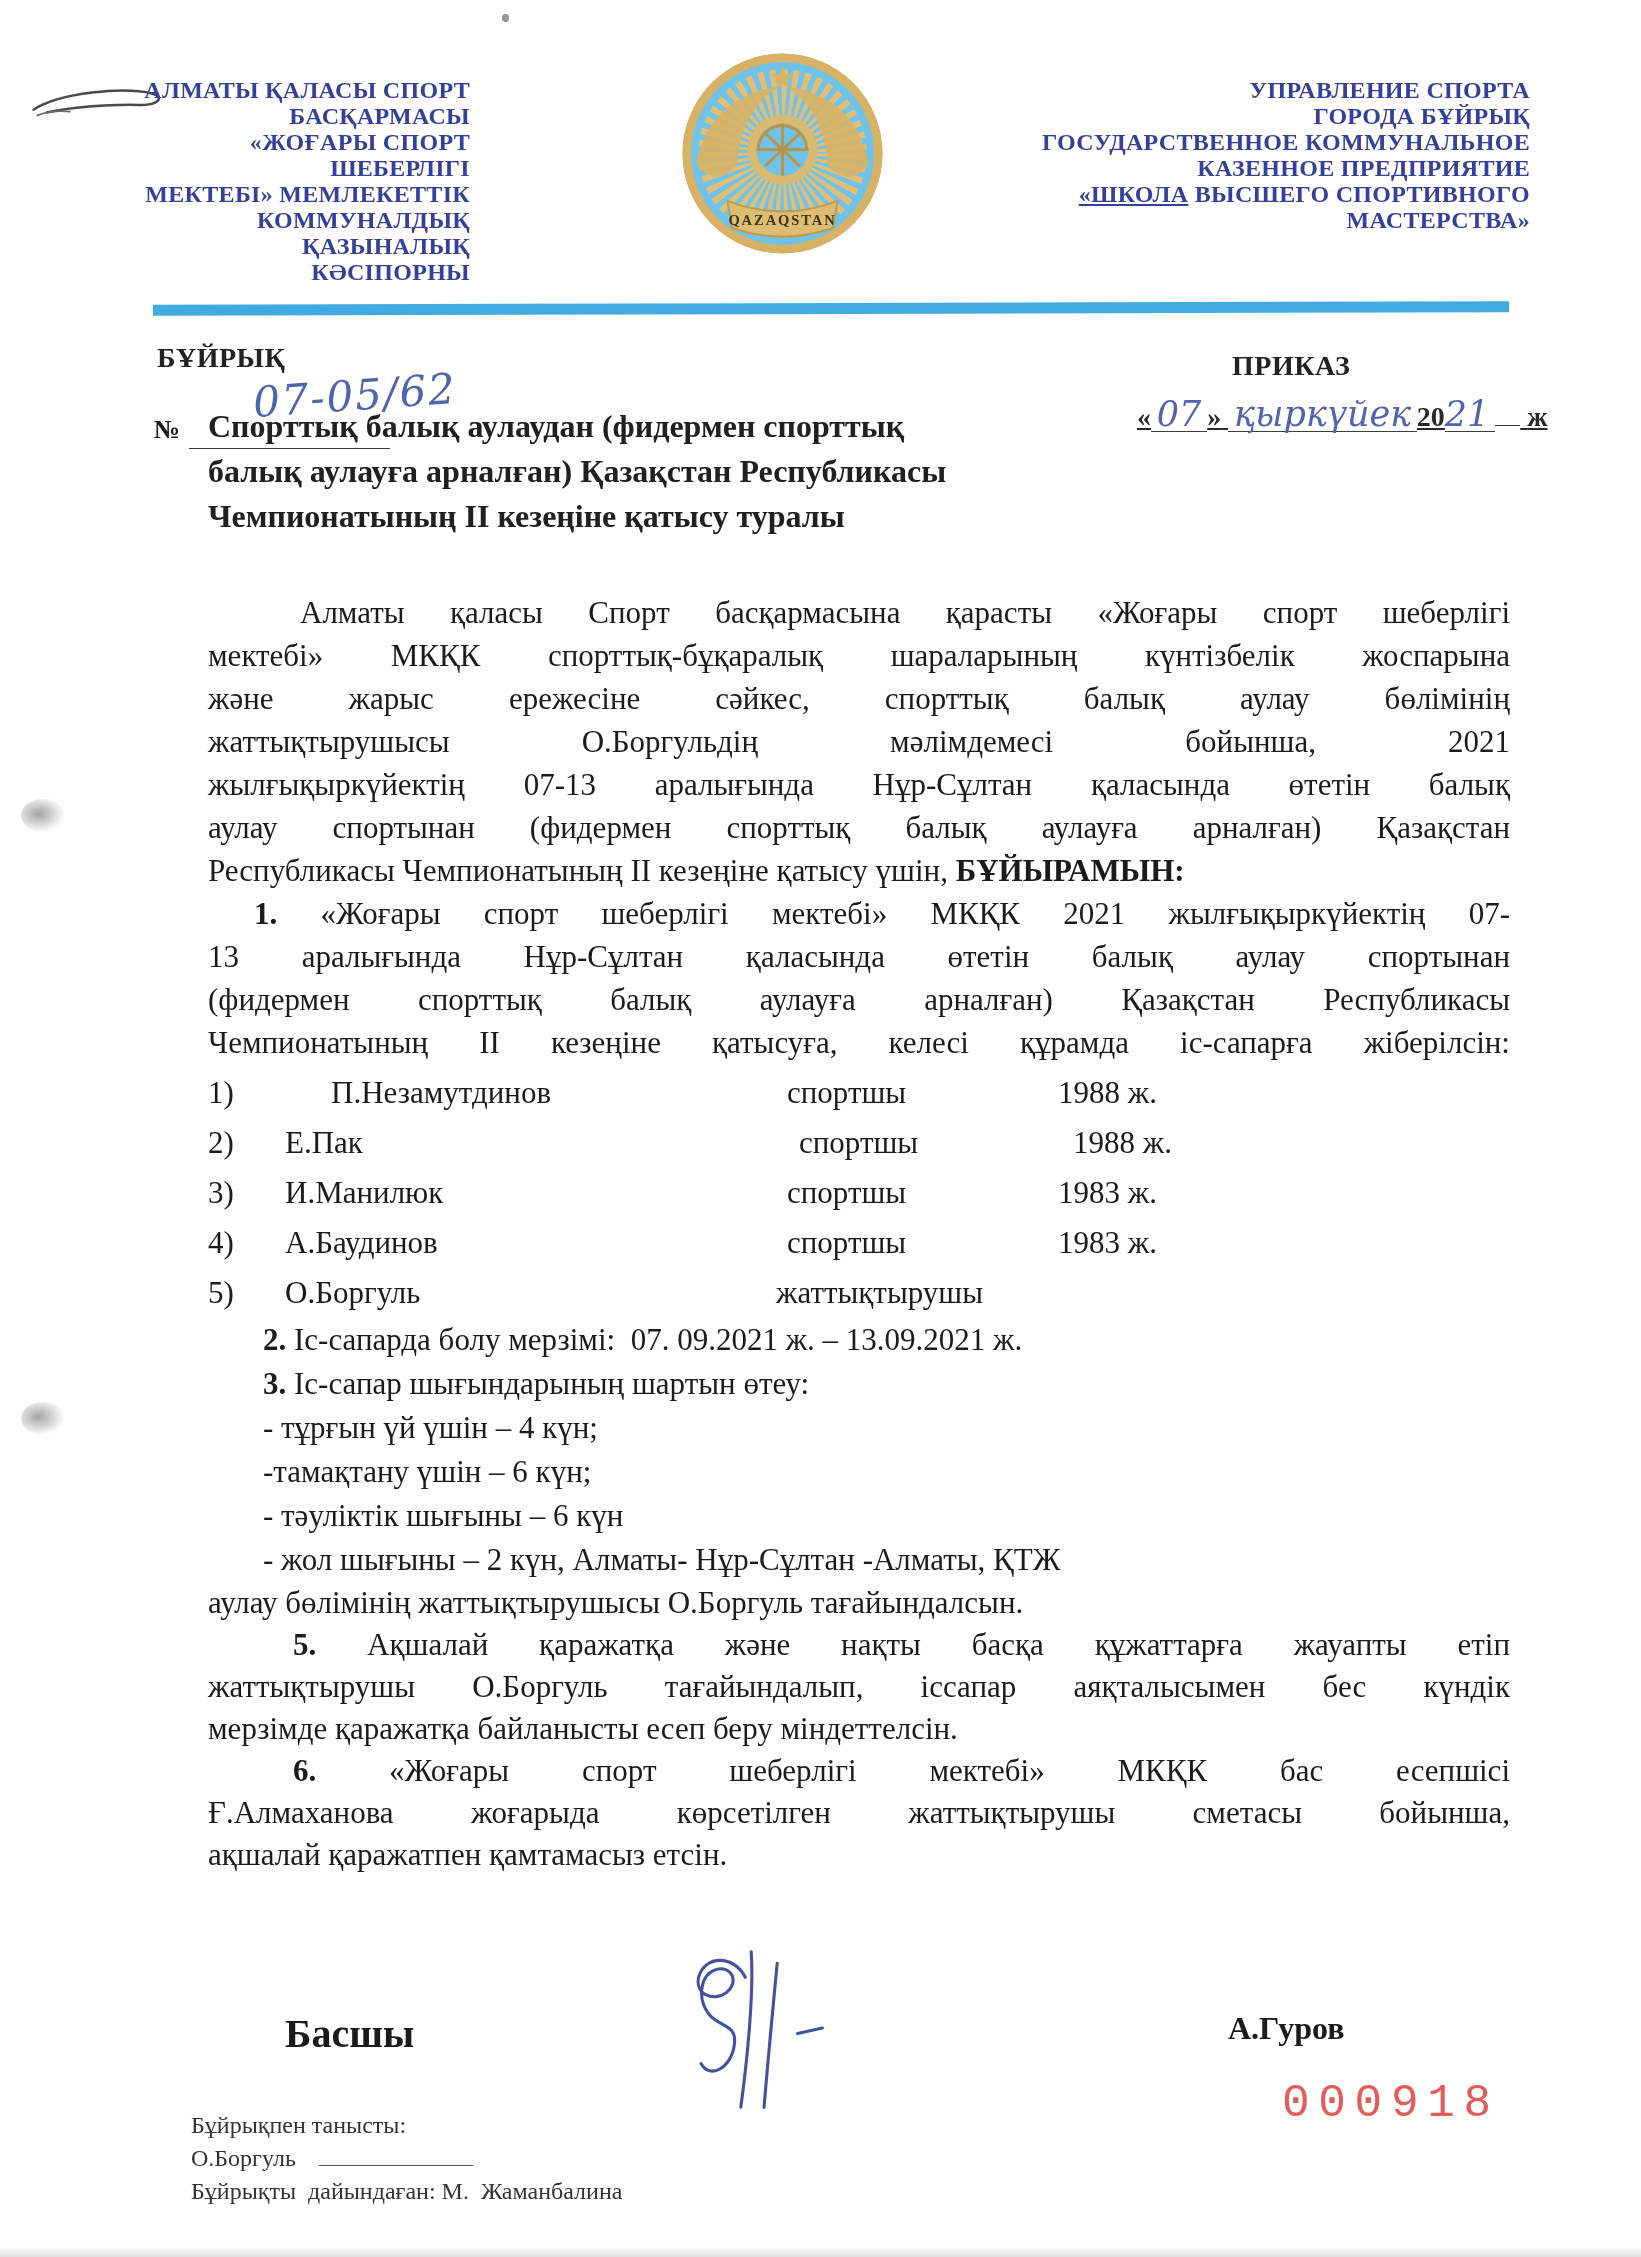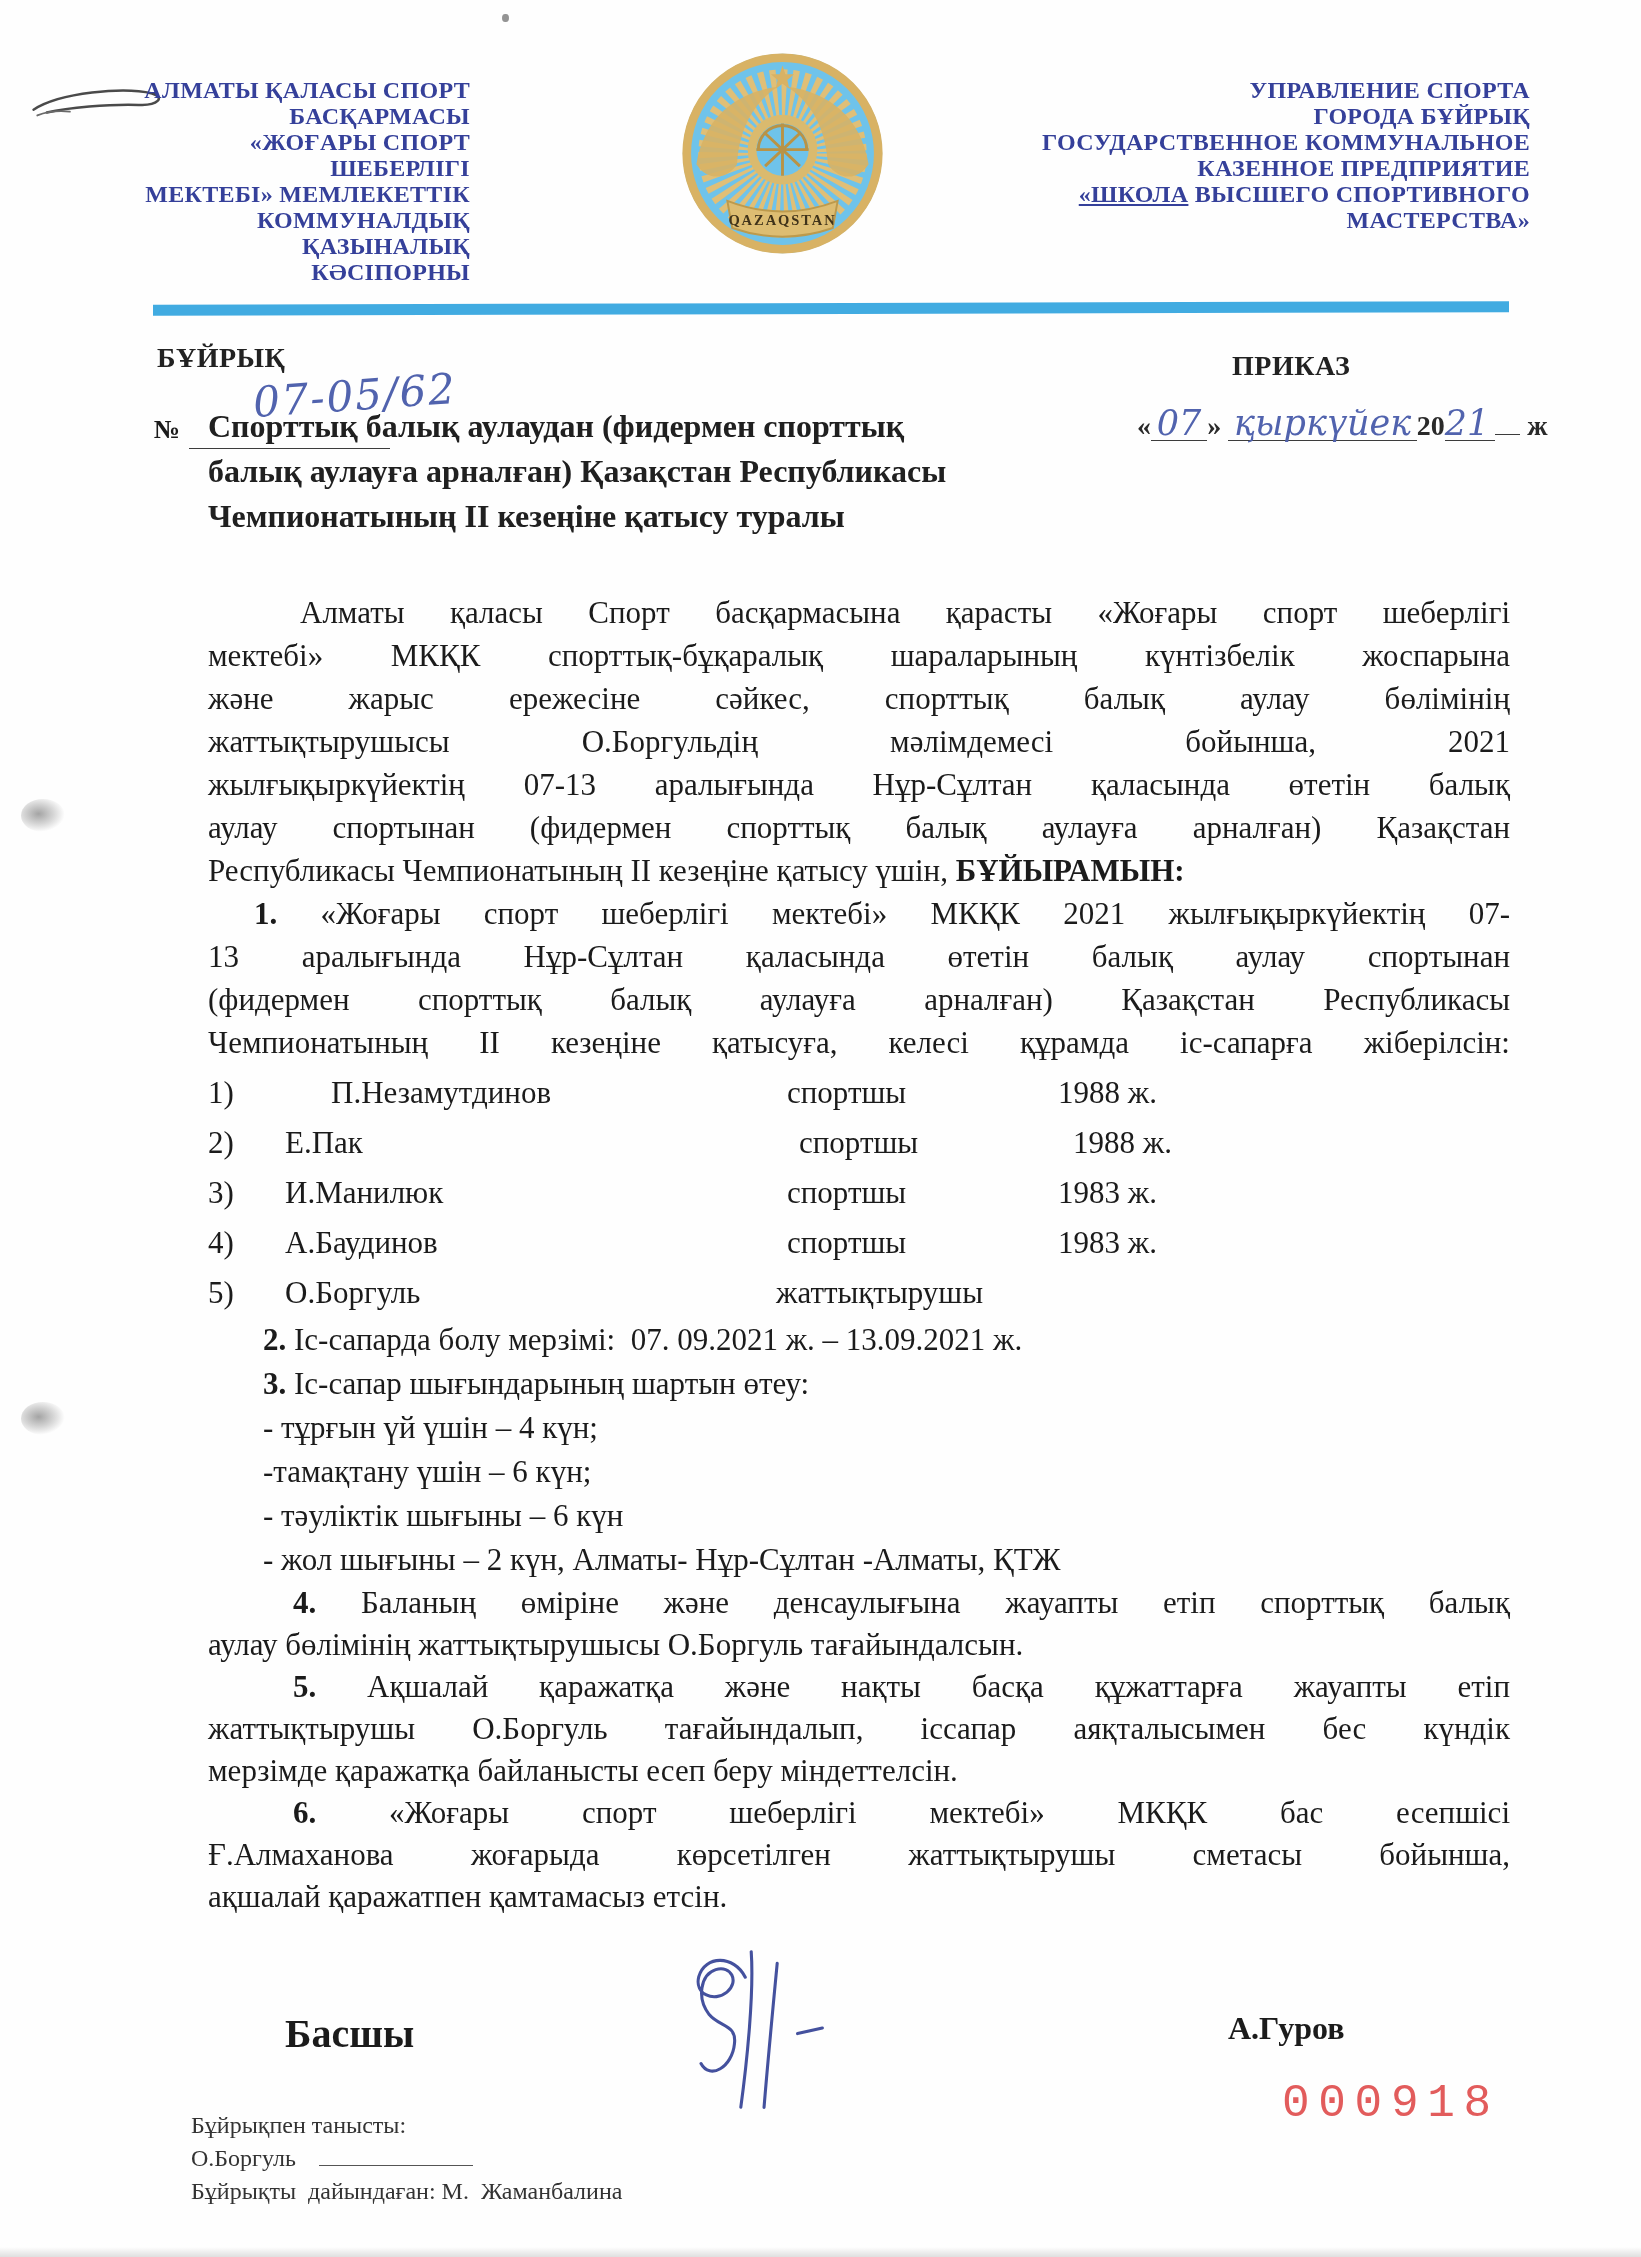--- a/index.html
+++ b/index.html
@@ -18,21 +18,21 @@
 
   
   .order-label{font-weight:bold;font-size:28px;letter-spacing:0.5px;color:#222;}
   .hand{font-family:"DejaVu Serif",serif;font-style:italic;color:#5163ae;}
   .hand-number{left:253px;top:371px;font-size:42px;letter-spacing:1.9px;transform:rotate(-4deg);}
   .no-sign{left:154px;top:415px;font-size:26px;font-weight:bold;}
   .no-line{left:189px;top:448px;width:201px;border-bottom:1.9px solid #3c3c3c;height:0;}
   .doc-title{left:208px;top:404px;width:898px;font-weight:bold;font-size:32px;line-height:45px;color:#202020;}
 
   
-  .date-line{left:1137px;top:409px;font-size:28px;font-weight:bold;color:#2a2a2a;white-space:nowrap;}
+  .date-line{left:1137px;top:400px;font-size:28px;font-weight:bold;color:#2a2a2a;white-space:nowrap;text-decoration:underline;}
   .date-line .hand{font-weight:normal;font-size:35px;}
   .dl-u{border-bottom:1.9px solid #3c3c3c;padding:0 5.8px 1.9px 5.8px;display:inline-block;line-height:29px;}
   .dl-blank{display:inline-block;width:25px;border-bottom:1.9px solid #3c3c3c;height:23px;}
 
   
   .body-block{left:208px;top:591px;width:1302px;font-size:31px;color:#1b1b1b;}
   .jline{text-align:justify;text-align-last:justify;line-height:43px;}
   .lline{text-align:left;line-height:43px;}
   .ind1{text-indent:92px;}
   .ind2{text-indent:46px;}
@@ -189,21 +189,20 @@
       <div class="lline ind3"><b class="num">2.</b><span> Іс-сапарда болу мерзімі:&nbsp; 07. 09.2021 ж. – 13.09.2021 ж.</span></div>
       <div class="lline ind3"><b class="num">3.</b><span> Іс-сапар шығындарының шартын өтеу:</span></div>
       <div class="lline ind3">- тұрғын үй үшін – 4 күн;</div>
       <div class="lline ind3">-тамақтану үшін – 6 күн;</div>
       <div class="lline ind3">- тәуліктік шығыны – 6 күн</div>
       <div class="lline ind3">- жол шығыны – 2 күн, Алматы- Нұр-Сұлтан -Алматы, ҚТЖ</div>
     </div>
 
     <div class="sec3">
       <div>
-        <div class="jline ind4"><b class="num">4.</b><span> Баланың өміріне және денсаулығына жауапты етіп спорттық балық</span></div>
         <div class="lline">аулау бөлімінің жаттықтырушысы О.Боргуль тағайындалсын.</div>
       </div>
       <div>
         <div class="jline ind4"><b class="num">5.</b><span> Ақшалай қаражатқа және нақты басқа құжаттарға жауапты етіп</span></div>
         <div class="jline">жаттықтырушы О.Боргуль тағайындалып, іссапар аяқталысымен бес күндік</div>
         <div class="lline">мерзімде қаражатқа байланысты есеп беру міндеттелсін.</div>
       </div>
       <div>
         <div class="jline ind4"><b class="num">6.</b><span> «Жоғары спорт шеберлігі мектебі» МКҚК бас есепшісі</span></div>
         <div class="jline">Ғ.Алмаханова жоғарыда көрсетілген жаттықтырушы сметасы бойынша,</div>

